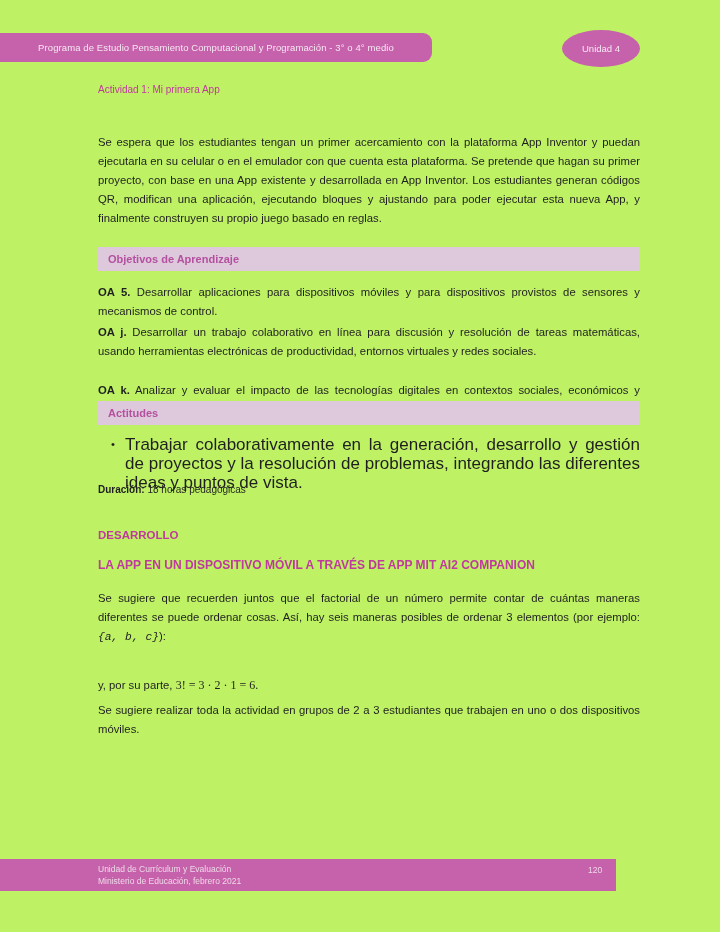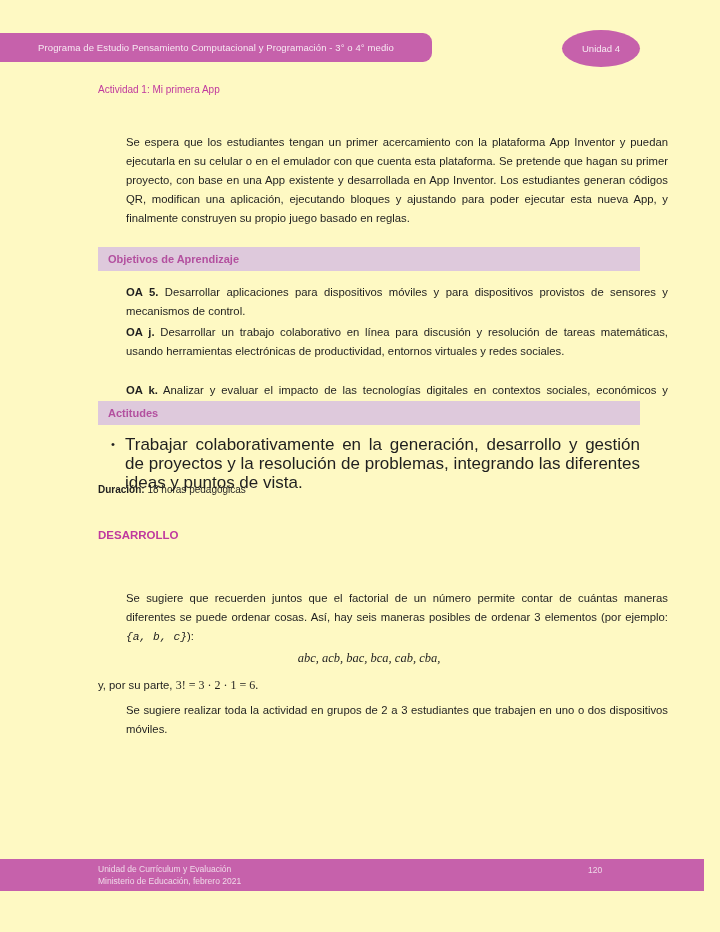--- a/index.html
+++ b/index.html
@@ -1,38 +1,38 @@
 <!DOCTYPE html>
 <html><head>
 <meta charset="utf-8">
 <style>
   html,body{margin:0;padding:0;background:#ffffff;}
   .page{
-    position:relative;width:720px;height:932px;background:#fef9c3;overflow:hidden;
+    position:relative;width:720px;height:932px;background:#bef264;overflow:hidden;
     font-family:"Liberation Sans",sans-serif;color:#1f1f1f;
   }
   
   .topbar{
     position:absolute;left:0;top:33px;width:432px;height:29px;
     background:#c661ab;border-radius:0 9px 9px 0;
     display:flex;align-items:center;justify-content:center;
   }
   .topbar span{color:#f7e8f2;font-size:9.5px;letter-spacing:.1px;}
   .badge{
     position:absolute;left:562px;top:30px;width:78px;height:37px;
     background:#c661ab;border-radius:50%;
     display:flex;align-items:center;justify-content:center;
   }
   .badge span{color:#f7e8f2;font-size:9.5px;}
   
   .blk{position:absolute;left:98px;width:542px;}
   .title{top:84px;font-size:10px;font-weight:normal;color:#c0399e;}
   .h-magenta{font-weight:bold;color:#c0399e;}
   .proposito-h{top:112px;font-size:11px;}
-  .para{font-size:11.3px;line-height:19px;text-align:justify;margin-left:28px;}
+  .para{font-size:11.3px;line-height:19px;text-align:justify;}
   .p1{top:133px;}
   .band{
     position:absolute;left:98px;width:542px;height:24px;background:#dec9dc;
     display:flex;align-items:center;padding:0;box-sizing:border-box;
   }
   .band span{color:#b3509f;font-size:11px;font-weight:bold;margin-left:10px;}
   .band1{top:247px;}
   .band2{top:401px;}
   .oa5{top:283px;}
   .oaj{top:323px;}
@@ -45,21 +45,21 @@
   .sub-h{top:558px;font-size:12px;}
   .p2{top:589px;}
   .formula{top:651px;text-align:center;font-family:"Liberation Serif",serif;font-style:italic;font-size:12.5px;color:#1f1f1f;}
   .serif-math{font-family:"Liberation Serif",serif;font-size:12px;font-style:normal;}
   .ital-math{font-family:Liberation Mono, monospace;font-style:italic;}
   .p-parte{top:676px;font-size:11.3px;line-height:19px;}
   .p3{top:701px;}
   b{font-weight:bold;}
   
   .footer{
-    position:absolute;left:0;top:859px;width:704px;height:32px;background:#c661ab;
+    position:absolute;left:0;top:859px;width:616px;height:32px;background:#c661ab;
   }
   .footer-lines{position:absolute;left:98px;top:4px;color:#efd8e8;font-size:8.5px;line-height:12px;}
   .footer-page{position:absolute;left:588px;top:6px;color:#efd8e8;font-size:8.5px;}
 </style>
 </head>
 <body>
 
 <div class="page">
 
   <div class="topbar">
@@ -99,26 +99,26 @@
     <div class="bullet-glyph">•</div>
     <div class="bullet-text">Trabajar colaborativamente en la generación, desarrollo y gestión de proyectos y la resolución de problemas, integrando las diferentes ideas y puntos de vista.</div>
   </div>
 
   <div class="blk duracion">
     <b>Duración:</b><span> 18 horas pedagógicas</span>
   </div>
 
   <div class="blk h-magenta desarrollo-h">DESARROLLO</div>
 
+  <div class="blk h-magenta sub-h">LA APP EN UN DISPOSITIVO MÓVIL A TRAVÉS DE APP MIT AI2 COMPANION</div>
 
   <div class="blk para p2">
     <span>Se sugiere que recuerden juntos que el factorial de un número permite contar de cuántas maneras diferentes se puede ordenar cosas. Así, hay seis maneras posibles de ordenar 3 elementos (por ejemplo: </span><span class="ital-math">{a, b, c}</span><span>):</span>
   </div>
 
-  <div class="blk formula">abc, acb, bac, bca, cab, cba,</div>
 
   <div class="blk p-parte">
     <span>y, por su parte, </span><span class="serif-math">3! = 3 · 2 · 1 = 6.</span>
   </div>
 
   <div class="blk para p3">Se sugiere realizar toda la actividad en grupos de 2 a 3 estudiantes que trabajen en uno o dos dispositivos móviles.</div>
 
   <div class="footer">
     <div class="footer-lines">
       <div>Unidad de Currículum y Evaluación</div>

